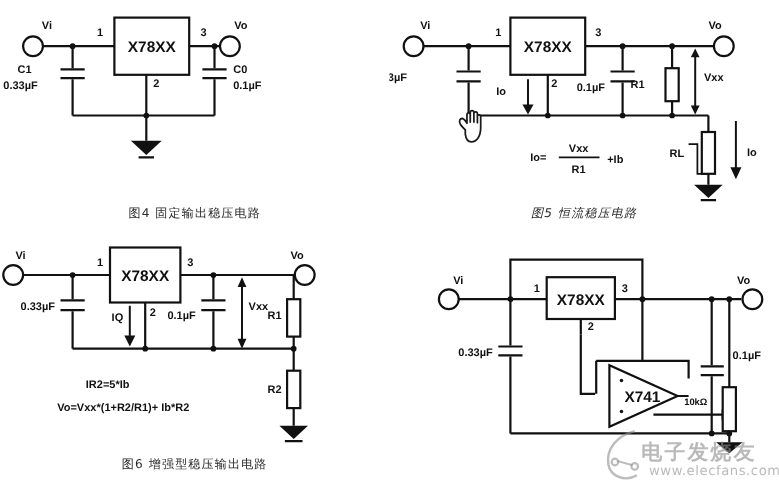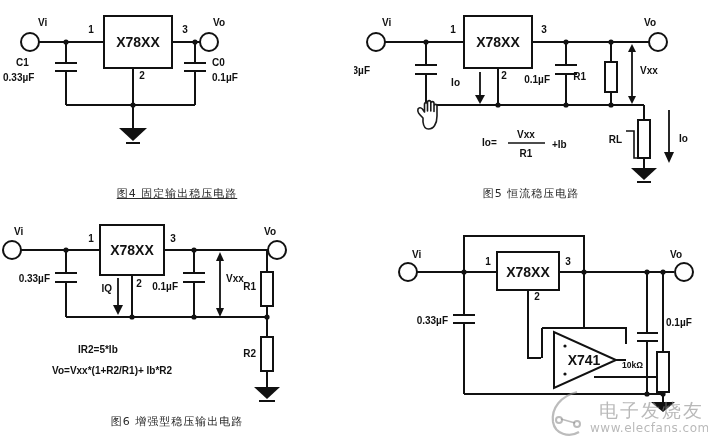--- a/index.html
+++ b/index.html
@@ -17,21 +17,21 @@
   .cap{
     position:absolute;width:100%;text-align:center;
     font-family:"DejaVu Sans",sans-serif;
     font-size:11px;color:#2a2a2a;letter-spacing:1px;
     white-space:nowrap;
   }
   .wm{
     position:absolute;pointer-events:none;
     color:#8f8f8f;font-family:"DejaVu Sans",sans-serif;
   }
-  .wm-cn{font-size:19px;font-weight:normal;letter-spacing:2px;opacity:.62;margin-left:16px;}
+  .wm-cn{font-size:19px;font-weight:bold;letter-spacing:2px;opacity:.62;}
   .wm-url{font-size:12px;letter-spacing:.5px;opacity:.62;}
   text{font-family:"Liberation Sans","DejaVu Sans",sans-serif;fill:#111;}
   .lbl{font-size:10px;font-weight:bold;}
   .lbl-sm{font-size:8.5px;font-weight:bold;}
   .pin{font-size:10px;font-weight:bold;}
   .chip{font-size:14px;font-weight:bold;}
   .frm{font-size:10px;font-weight:bold;}
   .wire{stroke:#111;stroke-width:2;fill:none;}
   .wire-thin{stroke:#111;stroke-width:1.6;fill:none;}
   .box{stroke:#111;stroke-width:2;fill:#fff;}
@@ -80,21 +80,21 @@
     <path class="wire" d="M66 105 H195"></path>
     <path class="wire" d="M133 68 V105"></path>
     <circle class="node" cx="133" cy="105" r="2.6"></circle>
     <path class="wire" d="M133 105 V128"></path>
 
     <g>
       <polygon points="119,128 147,128 133,141" fill="#111"></polygon>
       <path class="wire" d="M126 143 H140"></path>
     </g>
   </svg>
-  <div class="cap" style="top:186px;text-decoration:underline;">图4  固定输出稳压电路</div>
+  <div class="cap" style="top:186px;">图4  固定输出稳压电路</div>
 </div>
 
 <div class="quad q2">
   <svg width="354" height="205" viewBox="0 0 354 205">
     <circle class="term" cx="22" cy="42" r="9"></circle>
     <text class="lbl" x="28" y="26">Vi</text>
     <path class="wire" d="M31 42 H110"></path>
     <rect class="box" x="110" y="16" width="68" height="52"></rect>
     <text class="chip" x="144" y="47" text-anchor="middle">X78XX</text>
     <text class="pin" x="99" y="33" text-anchor="middle">1</text>
@@ -161,21 +161,21 @@
     <text class="lbl" x="325" y="142">Iᴏ</text>
 
     <g>
       <text class="frm" x="128" y="146">Io=</text>
       <text class="frm" x="172" y="138" text-anchor="middle">Vxx</text>
       <path class="wire-thin" d="M154 143 H191"></path>
       <text class="frm" x="172" y="157" text-anchor="middle">R1</text>
       <text class="frm" x="198" y="148">+Ib</text>
     </g>
   </svg>
-  <div class="cap" style="top:186px;">图5  恒流稳压电路</div>
+  <div class="cap" style="top:186px;font-style:italic;">图5  恒流稳压电路</div>
 </div>
 
 <svg class="wm" style="left:414px;top:96px;" width="34" height="38" viewBox="0 0 34 38">
   <path d="M9 22 C5 18 3 16 4 13 C5.5 10.5 8 12 9.5 14.5 L10.5 16
            L10.5 8.5 C10.5 6 13.5 6 13.5 8.5 L13.5 15
            L13.5 6.5 C13.5 4 16.8 4 16.8 6.5 L16.8 15
            L16.8 7.5 C16.8 5 20 5 20 7.5 L20 15.5
            L20 10 C20 7.8 23 7.8 23 10 L23 20
            C23 28 19.5 33 14.5 33 C11 33 9.5 30 9 26 Z" fill="#ffffff" stroke="#1a1a1a" stroke-width="1.6" stroke-linejoin="round"></path>
 </svg>

